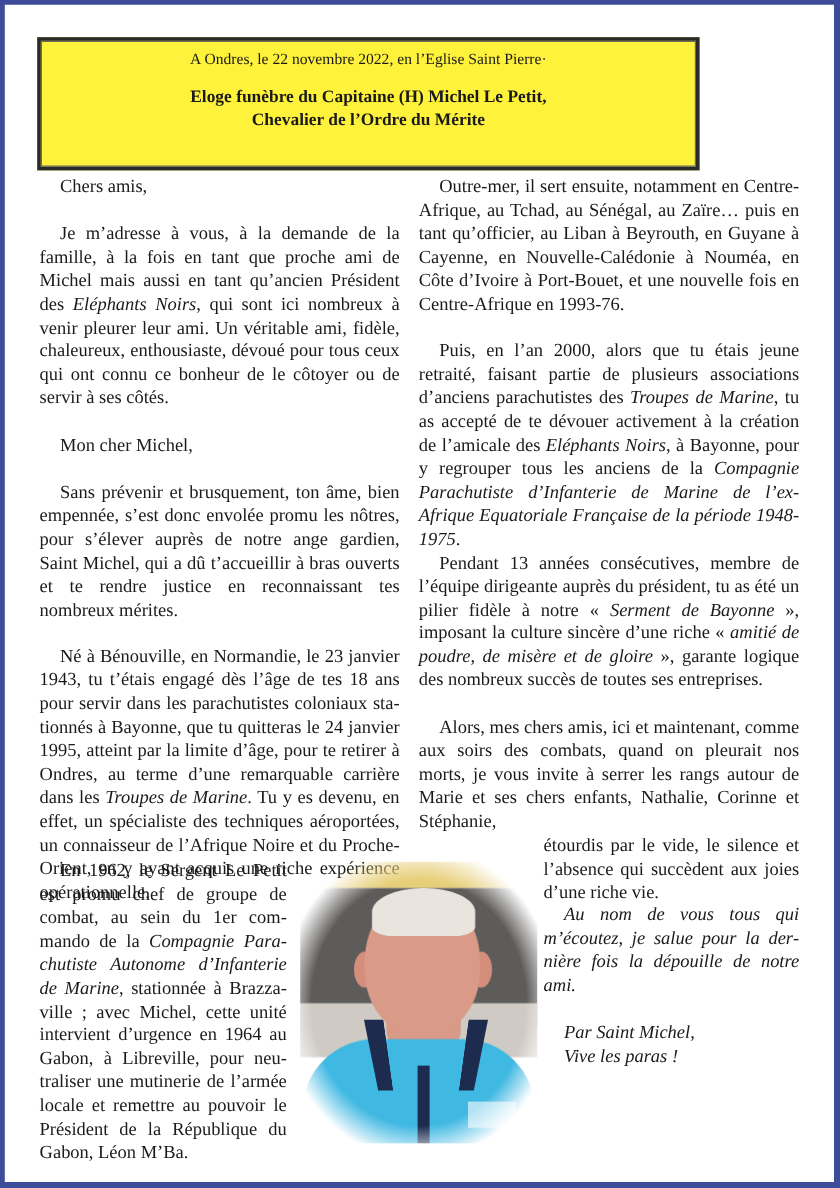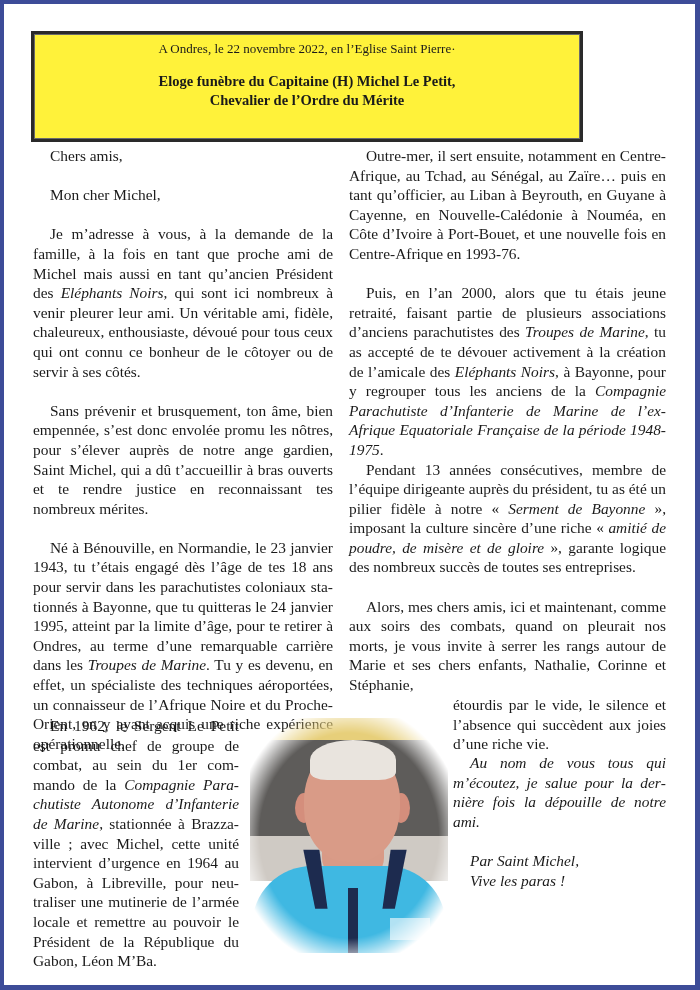--- a/index.html
+++ b/index.html
@@ -89,22 +89,22 @@
 <div class="header-box">
   <div class="header-date">A Ondres, le 22 novembre 2022, en l’Eglise Saint Pierre·</div>
   <div class="header-title">
     <div>Eloge funèbre du Capitaine (H) Michel Le Petit,</div>
     <div>Chevalier de l’Ordre du Mérite</div>
   </div>
 </div>
 
 <div class="col col-left">
   <p>Chers amis,</p>
+  <p class="gap"><span>Je m’adresse à vous, à la demande de la famille, à la fois en tant que proche ami de Michel mais aussi en tant qu’ancien Président des </span><i>Eléphants Noirs</i><span>, qui sont ici nombreux à venir pleurer leur ami. Un véritable ami, fidèle, chaleureux, enthou­siaste, dévoué pour tous ceux qui ont connu ce bonheur de le côtoyer ou de servir à ses côtés.</span></p>
   <p class="gap">Mon cher Michel,</p>
-  <p class="gap"><span>Je m’adresse à vous, à la demande de la famille, à la fois en tant que proche ami de Michel mais aussi en tant qu’ancien Président des </span><i>Eléphants Noirs</i><span>, qui sont ici nombreux à venir pleurer leur ami. Un véritable ami, fidèle, chaleureux, enthou­siaste, dévoué pour tous ceux qui ont connu ce bonheur de le côtoyer ou de servir à ses côtés.</span></p>
   <p class="gap">Sans prévenir et brusquement, ton âme, bien empennée, s’est donc envolée promu les nôtres, pour s’élever auprès de notre ange gardien, Saint Michel, qui a dû t’accueillir à bras ouverts et te rendre justice en reconnaissant tes nombreux mé­rites.</p>
   <p class="gap"><span>Né à Bénouville, en Normandie, le 23 janvier 1943, tu t’étais engagé dès l’âge de tes 18 ans pour servir dans les parachutistes coloniaux sta­tionnés à Bayonne, que tu quitteras le 24 janvier 1995, atteint par la limite d’âge, pour te retirer à Ondres, au terme d’une remarquable carrière dans les </span><i>Troupes de Marine</i><span>. Tu y es devenu, en effet, un spécialiste des techniques aéroportées, un connaisseur de l’Afrique Noire et du Proche-Orient, en y ayant acquis une riche expérience opérationnelle.</span></p>
 </div>
 
 <div class="col col-left-bottom">
   <p><span>En 1962, le Sergent Le Petit est promu chef de groupe de combat, au sein du 1er com­mando de la </span><i>Compagnie Para­chutiste Autonome d’Infanterie de Marine</i><span>, stationnée à Brazza­ville ; avec Michel, cette unité intervient d’urgence en 1964 au Gabon, à Libreville, pour neu­traliser une mutinerie de l’armée locale et remettre au pouvoir le Président de la République du Gabon, Léon M’Ba.</span></p>
 </div>
 
 <div class="col col-right">
   <p>Outre-mer, il sert ensuite, notamment en Centre-Afrique, au Tchad, au Sénégal, au Zaïre… puis en tant qu’officier, au Liban à Beyrouth, en Guyane à Cayenne, en Nouvelle-Calédonie à Nouméa, en Côte d’Ivoire à Port-Bouet, et une nouvelle fois en Centre-Afrique en 1993-76.</p>

